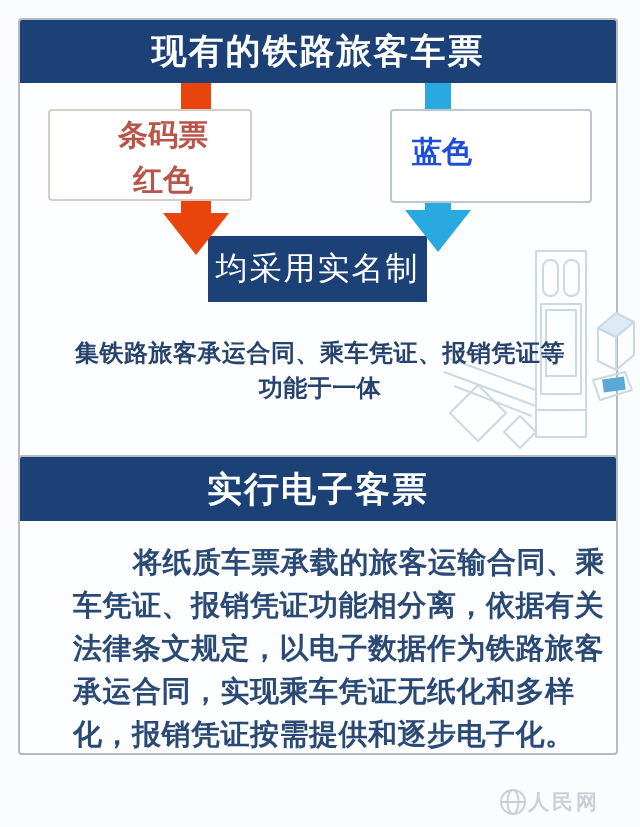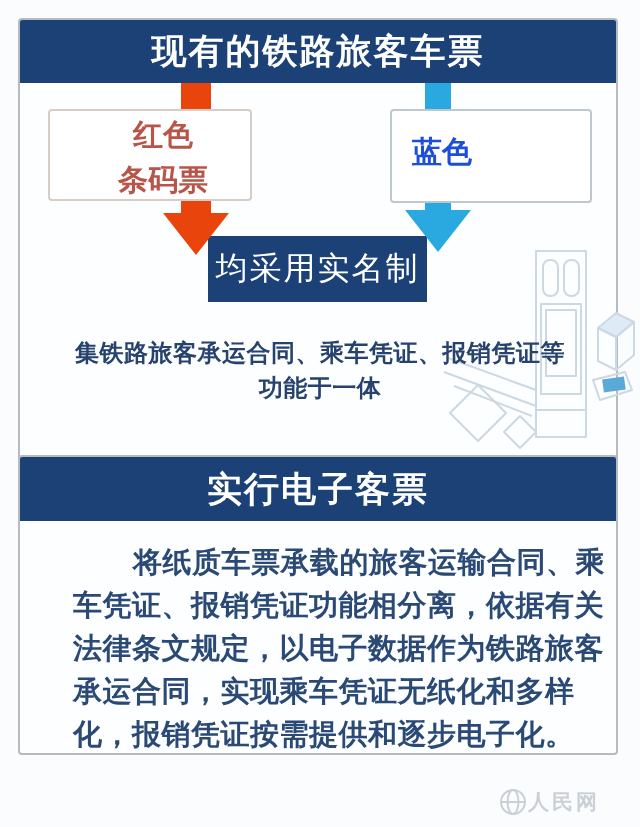--- a/index.html
+++ b/index.html
@@ -110,22 +110,22 @@
       <span class="title">现有的铁路旅客车票</span>
     </div>
 
     <div class="shaft shaft-red"></div>
     <div class="ahead ahead-red"></div>
 
     <div class="shaft shaft-blue"></div>
     <div class="ahead ahead-blue"></div>
 
     <div class="tbox tbox-red">
+      <div>条码票</div>
       <div>红色</div>
-      <div>条码票</div>
     </div>
 
     <div class="tbox tbox-blue">
       <div>蓝色</div>
     </div>
 
     <div class="banner">
       <span>均采用实名制</span>
     </div>
 

